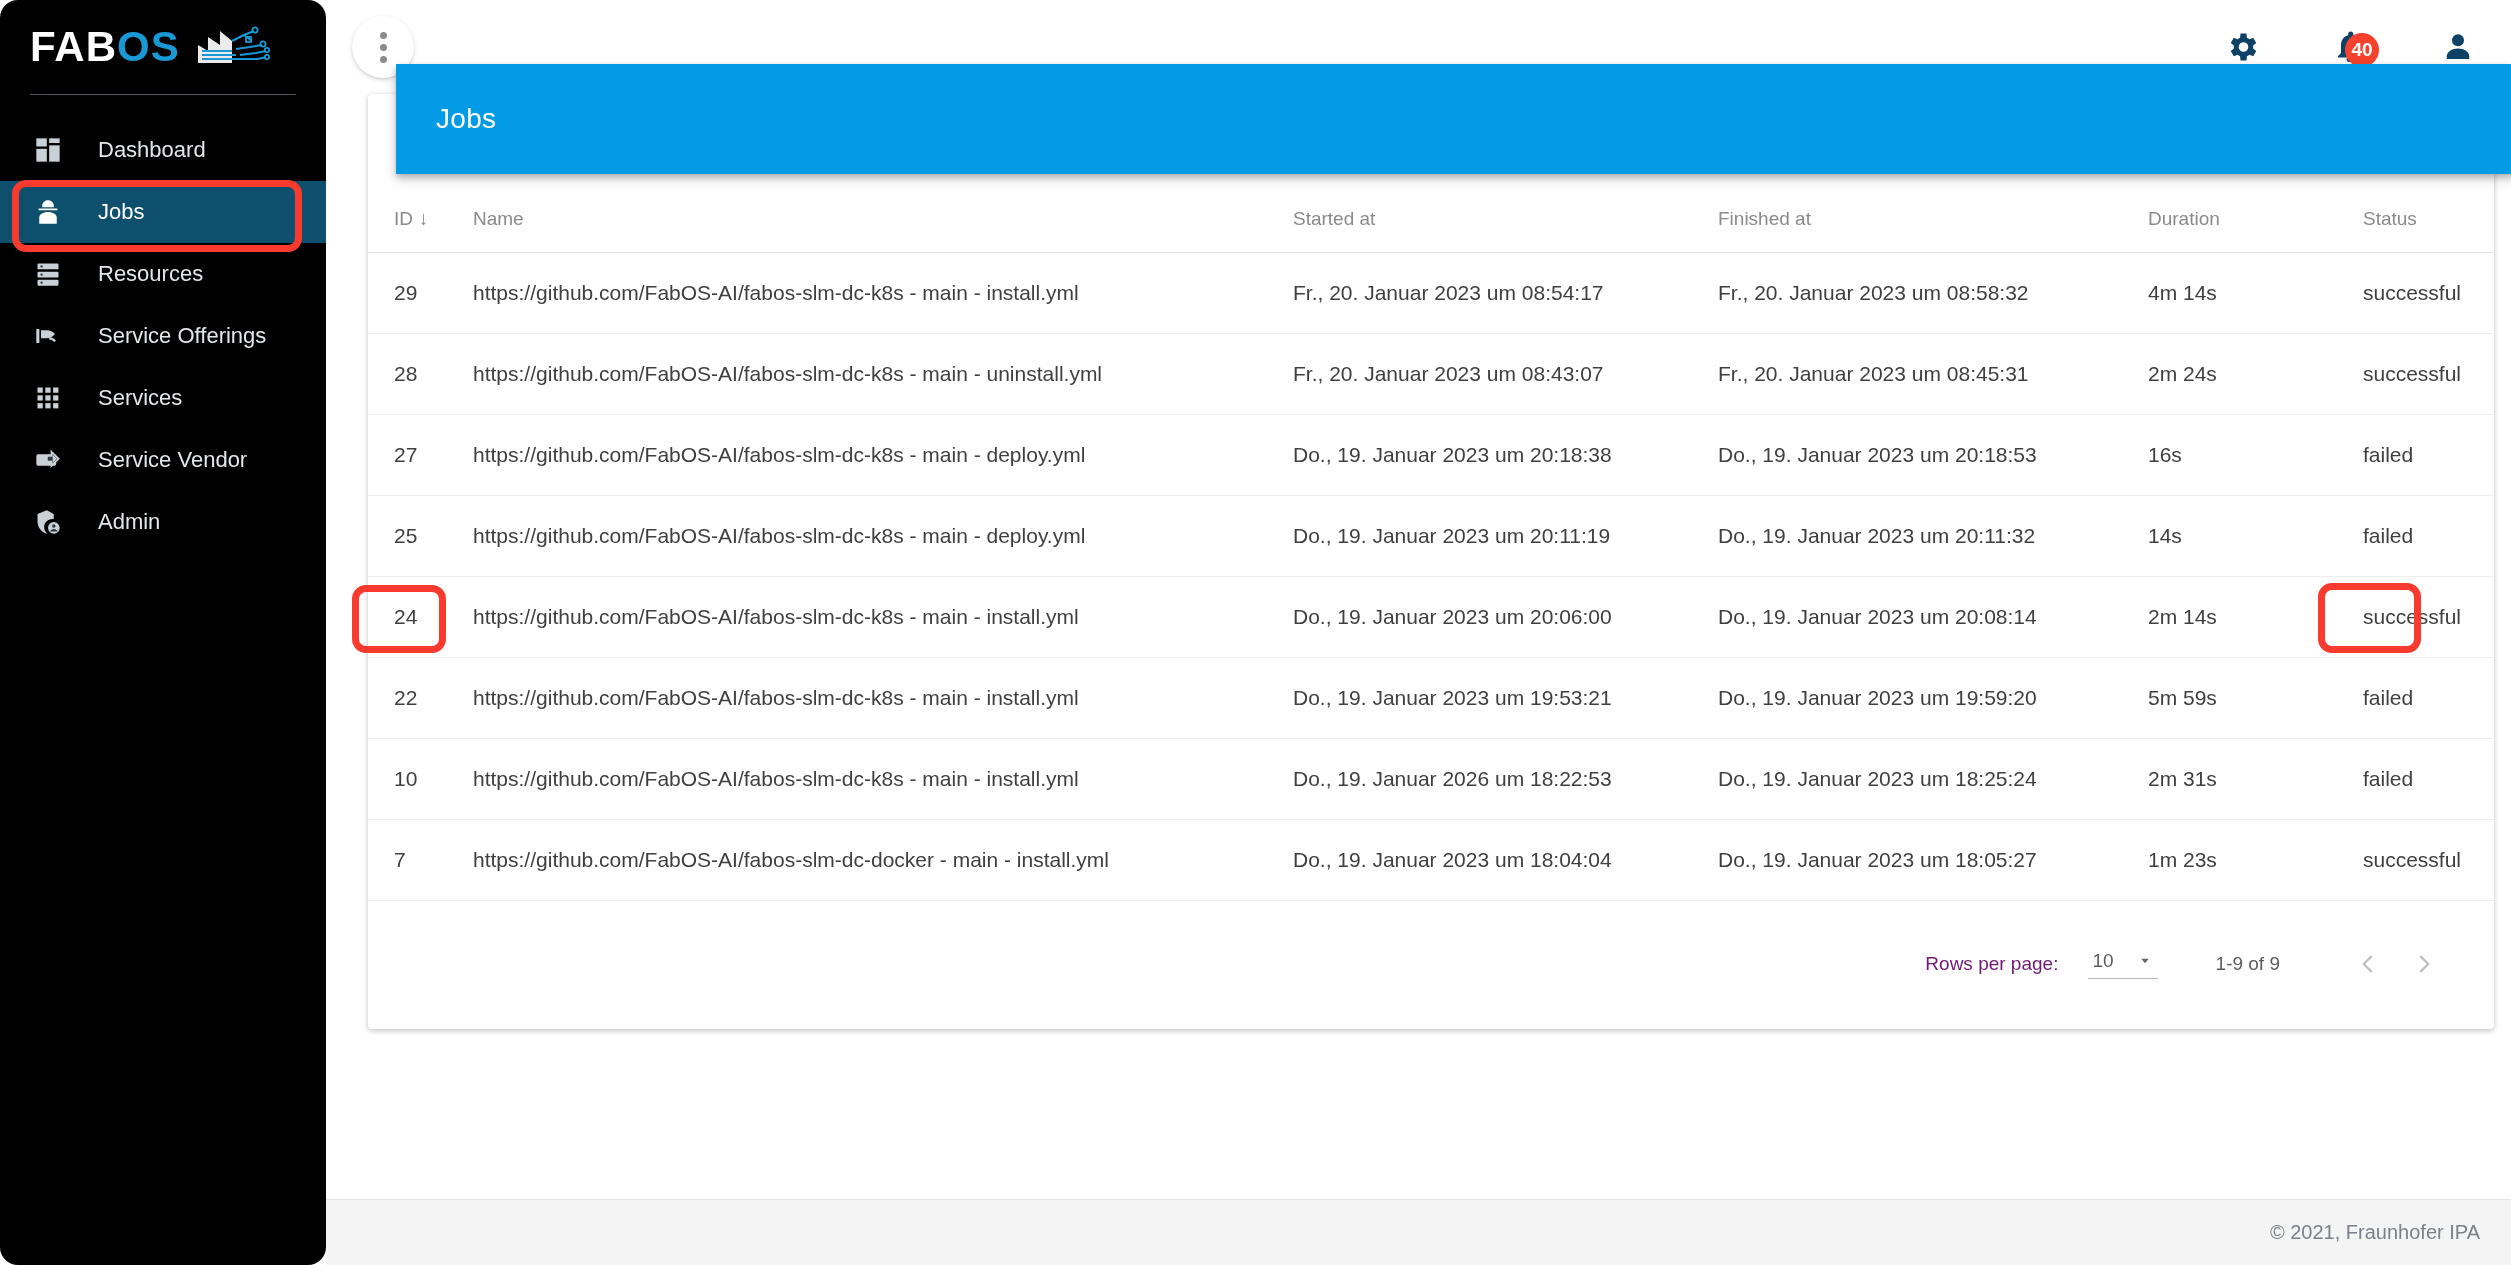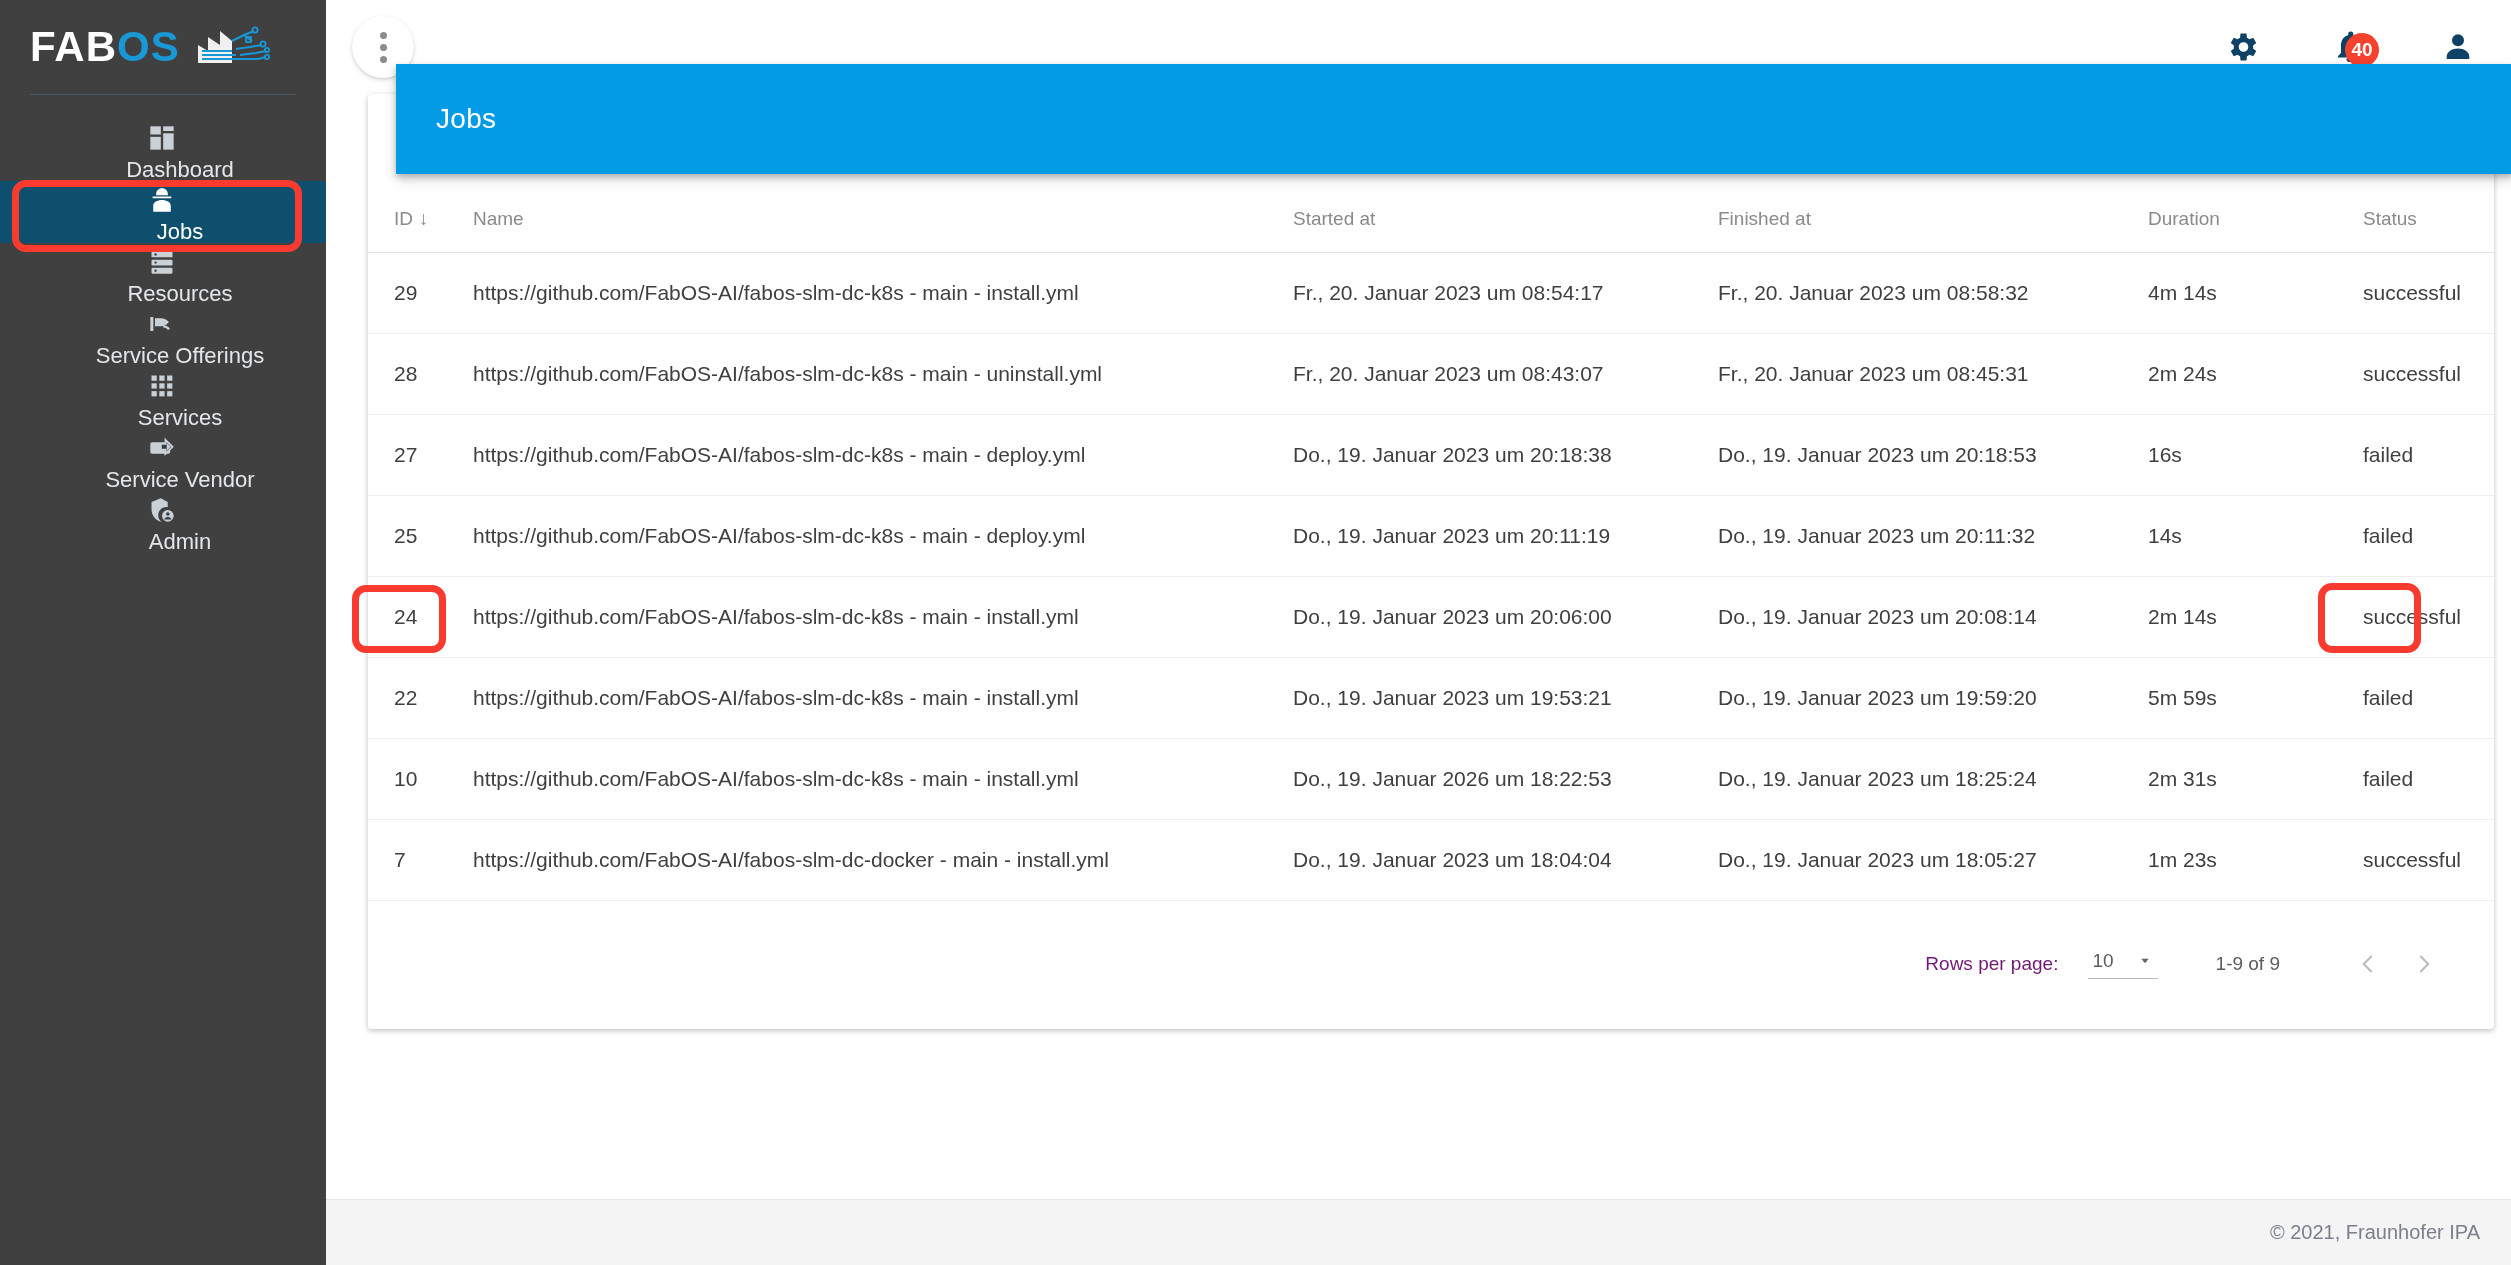--- a/index.html
+++ b/index.html
@@ -7,24 +7,25 @@
     width: 2511px; height: 1265px;
     font-family: "Liberation Sans", sans-serif;
     background: #ffffff;
     overflow: hidden;
   }
   #app { position: relative; width: 2511px; height: 1265px; display: flex; }
 
   
   .sidebar {
     width: 326px; height: 1265px;
-    background: #404040;
+    background: #000000;
     flex: 0 0 326px;
     position: relative;
     z-index: 30;
+    border-radius: 18px;
   }
   .logo-area {
     height: 94px;
     display: flex; align-items: center;
     padding-left: 30px;
   }
   .logo-text {
     font-size: 42px; font-weight: bold; letter-spacing: 1px;
     line-height: 1;
   }
@@ -37,21 +38,20 @@
   }
   .nav { padding-top: 24px; }
   .nav-item {
     display: flex; align-items: center;
     height: 62px;
     padding-left: 34px;
     color: #e3e7ea;
     font-size: 22px;
     cursor: pointer;
     position: relative;
-    flex-direction: column;
   }
   .nav-item .nav-icon {
     width: 38px; height: 30px;
     display: flex; align-items: center; justify-content: flex-start;
     margin-right: 26px;
     flex: 0 0 38px;
   }
   .nav-item .nav-icon svg { fill: #c9d0d6; }
   .nav-item.active { background: #0e4f6e; }
   .nav-item.active .nav-icon svg { fill: #ffffff; }

